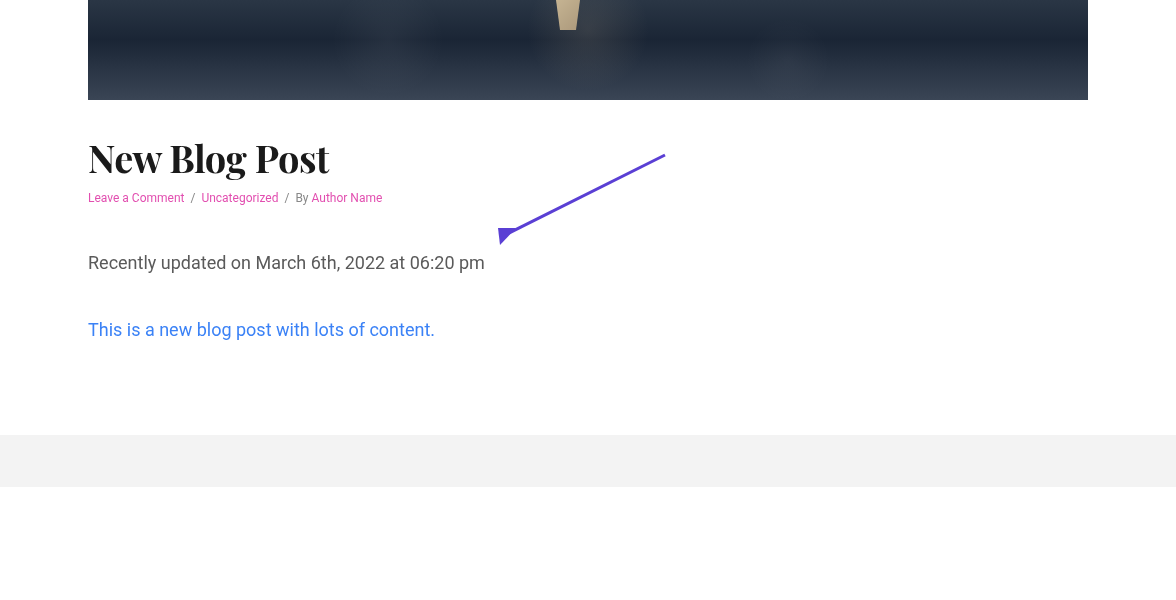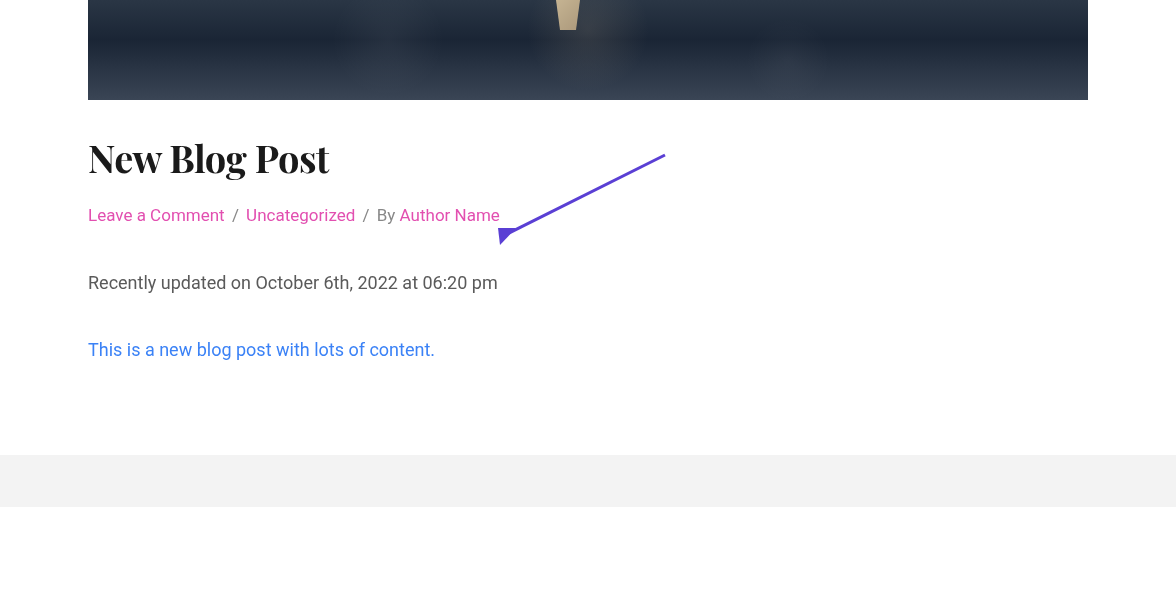--- a/index.html
+++ b/index.html
@@ -43,25 +43,25 @@
       height: 30px;
       background: linear-gradient(135deg, #c9b896 0%, #a89578 100%);
       clip-path: polygon(20% 0%, 80% 0%, 70% 100%, 30% 100%);
     }
     .post-title {
       font-family: 'Playfair Display', Georgia, serif;
       font-size: 38px;
       font-weight: 700;
       color: #1a1a1a;
       margin-top: 32px;
-      margin-bottom: 22px;
+      margin-bottom: 8px;
       letter-spacing: -0.5px;
     }
     .post-meta {
-      font-size: 17px;
+      font-size: 12px;
       color: #888;
       margin-bottom: 44px;
     }
     .post-meta a {
       color: #e24fb0;
       text-decoration: none;
     }
     .post-meta .separator {
       color: #888;
       margin: 0 3px;
@@ -112,21 +112,21 @@
 
   <div class="post-meta">
     <a href="#">Leave a Comment</a>
     <span class="separator">/</span>
     <a href="#">Uncategorized</a>
     <span class="separator">/</span>
     <span>By</span>
     <a href="#">Author Name</a>
   </div>
 
-  <p class="updated-text">Recently updated on October 6th, 2022 at 06:20 pm</p>
+  <p class="updated-text">Recently updated on March 6th, 2022 at 06:20 pm</p>
 
   <p class="post-content">This is a new blog post with lots of content.</p>
 
 </div>
 
 <div class="nav-bar">
   
   
 </div>
 

